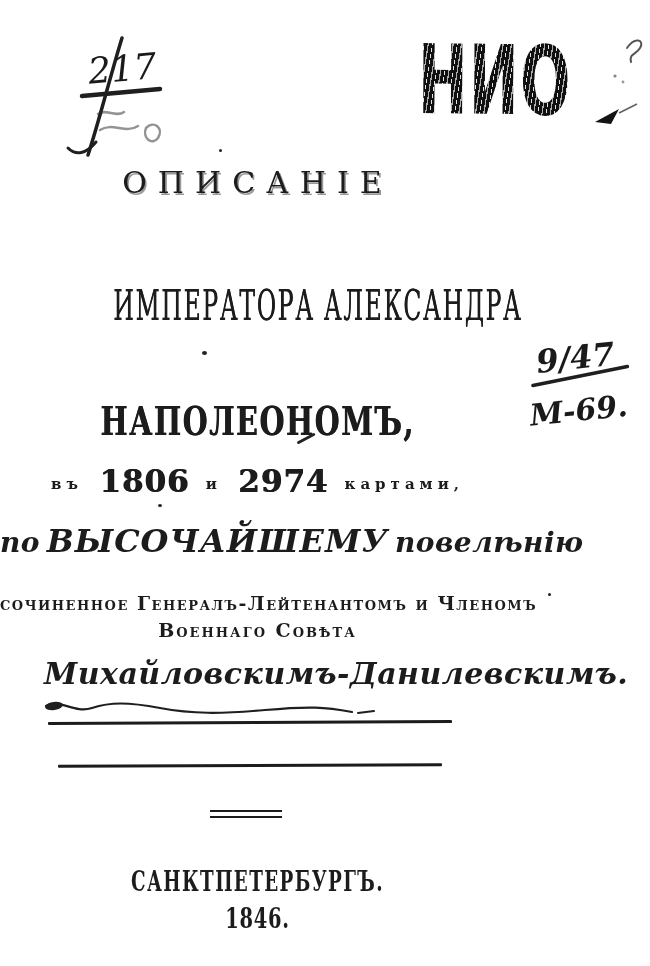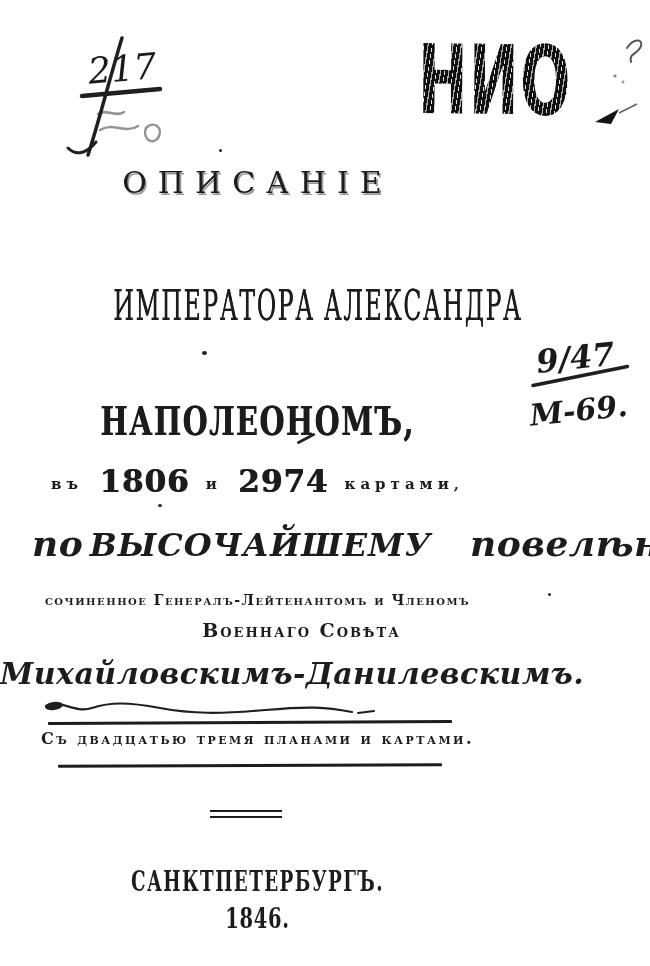--- a/index.html
+++ b/index.html
@@ -24,30 +24,30 @@
   
   .t-napoleon{top:397px;font-size:40px;font-weight:bold;letter-spacing:2px;
     transform:scaleX(0.72);transform-origin:50% 50%;
     text-shadow:.6px 0 currentColor;}
   
   .t-years{top:463px;font-size:15px;font-weight:bold;letter-spacing:5px;}
   .t-years .yr-num{font-size:31px;letter-spacing:1px;vertical-align:-3px;
     margin:11px 6px;text-shadow:.8px 0 currentColor;}
   
   .t-decree{top:522px;font-style:italic;font-weight:bold;}
-  .t-decree .dc-small{font-size:36px;letter-spacing:.5px;padding-left:32px;}
+  .t-decree .dc-small{font-size:28px;letter-spacing:.5px;}
   .t-decree .dc-caps{font-size:32px;letter-spacing:1px;margin:0 1px;}
   
-  .t-composed{top:592px;font-size:14px;font-weight:bold;font-variant:small-caps;
+  .t-composed{top:592px;font-size:19px;font-weight:bold;font-variant:small-caps;
     letter-spacing:1.5px;}
   .t-council{top:619px;font-size:19px;font-weight:bold;font-variant:small-caps;
-    letter-spacing:2px;padding-left:44px;}
+    letter-spacing:2px;}
   
   .t-author{top:656px;font-size:30px;font-weight:bold;font-style:italic;
-    letter-spacing:.5px;}
+    letter-spacing:.5px;padding-left:44px;}
   
   .t-plates{top:729px;font-size:16px;font-weight:bold;font-variant:small-caps;
     letter-spacing:2.5px;}
   .t-city{top:866px;font-size:27px;font-weight:bold;letter-spacing:2px;
     transform:scaleX(0.68);transform-origin:50% 50%;}
   .t-impyear{top:903px;font-size:27px;font-weight:bold;letter-spacing:1px;
     transform:scaleX(0.72);transform-origin:50% 50%;}
 
   .rule{position:absolute;background:#1c1c1c;border-radius:1px;}
   .rule-1{left:48px;top:721px;width:404px;height:3px;transform:rotate(-.25deg);}
@@ -141,21 +141,20 @@
   <div class="line t-council">Военнаго Совѣта</div>
   <div class="line t-author">Михайловскимъ-Данилевскимъ.</div>
 
   <svg class="hw hw-underline" width="340" height="34" viewBox="0 0 340 34">
     <ellipse cx="14" cy="16" rx="9" ry="4" fill="#1f1f1f" transform="rotate(-8 14 16)"></ellipse>
     <path d="M6 16 C 20 8, 34 24, 52 18 S 88 12, 120 18 S 180 24, 225 20 S 285 17, 312 22" stroke="#1f1f1f" stroke-width="2.2" fill="none" stroke-linecap="round"></path>
     <path d="M318 23 L 334 21" stroke="#1f1f1f" stroke-width="2" stroke-linecap="round"></path>
   </svg>
 
   <div class="rule rule-1"></div>
-  <div class="line t-plates">Съ двадцатью тремя планами и картами.</div>
   <div class="rule rule-2"></div>
 
   <div class="rule-double"></div>
 
   <div class="line t-city">САНКТПЕТЕРБУРГЪ.</div>
   <div class="line t-impyear">1846.</div>
 
   <div class="speck speck-1"></div>
   <div class="speck speck-2"></div>
   <div class="speck speck-3"></div>

